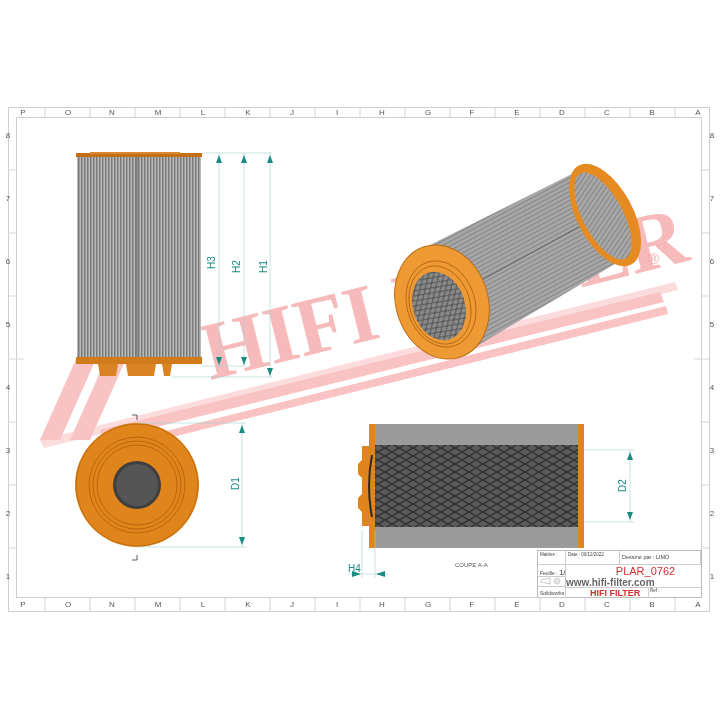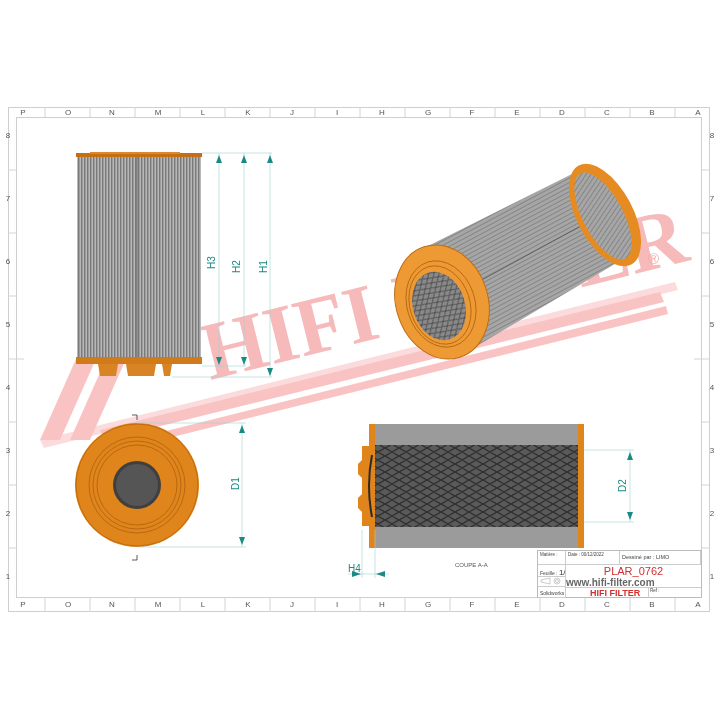--- a/index.html
+++ b/index.html
@@ -282,21 +282,21 @@
       <span class="sheet-val">1/1</span>
     </div>
     <div class="tb-cell" style="left:0;top:26px;width:28px;height:10px">
       <svg width="26" height="8">
         <polygon points="3,3 12,1 12,7 3,5" fill="none" stroke="#aaa" stroke-width="0.6"></polygon>
         <circle cx="19" cy="4" r="3" fill="none" stroke="#aaa" stroke-width="0.6"></circle>
         <circle cx="19" cy="4" r="1.5" fill="none" stroke="#aaa" stroke-width="0.6"></circle>
       </svg>
     </div>
     <div class="tb-cell" style="left:0;top:36px;width:28px;height:11px;font-size:5px;padding-top:3px;text-align:center">Solidworks</div>
-    <div class="tb-part" style="left:28px;top:14px;width:135px;height:12px">PLAR_0762</div>
+    <div class="tb-part" style="left:40px;top:14px;width:135px;height:12px">PLAR_0762</div>
     <div class="tb-url" style="left:28px;top:26px;width:135px;height:10px">www.hifi-filter.com</div>
     <div class="tb-brand" style="left:52px;top:37px">HIFI FILTER</div>
     <div style="position:absolute;left:28px;top:36px;width:135px;border-top:1px solid #ccc"></div>
     <div style="position:absolute;left:110px;top:36px;height:11px;border-left:1px solid #ccc"></div>
     <div style="position:absolute;left:112px;top:37px;font-size:4.5px;color:#444">Ref :</div>
   </div>
 
 </div>
 
 </body></html>

